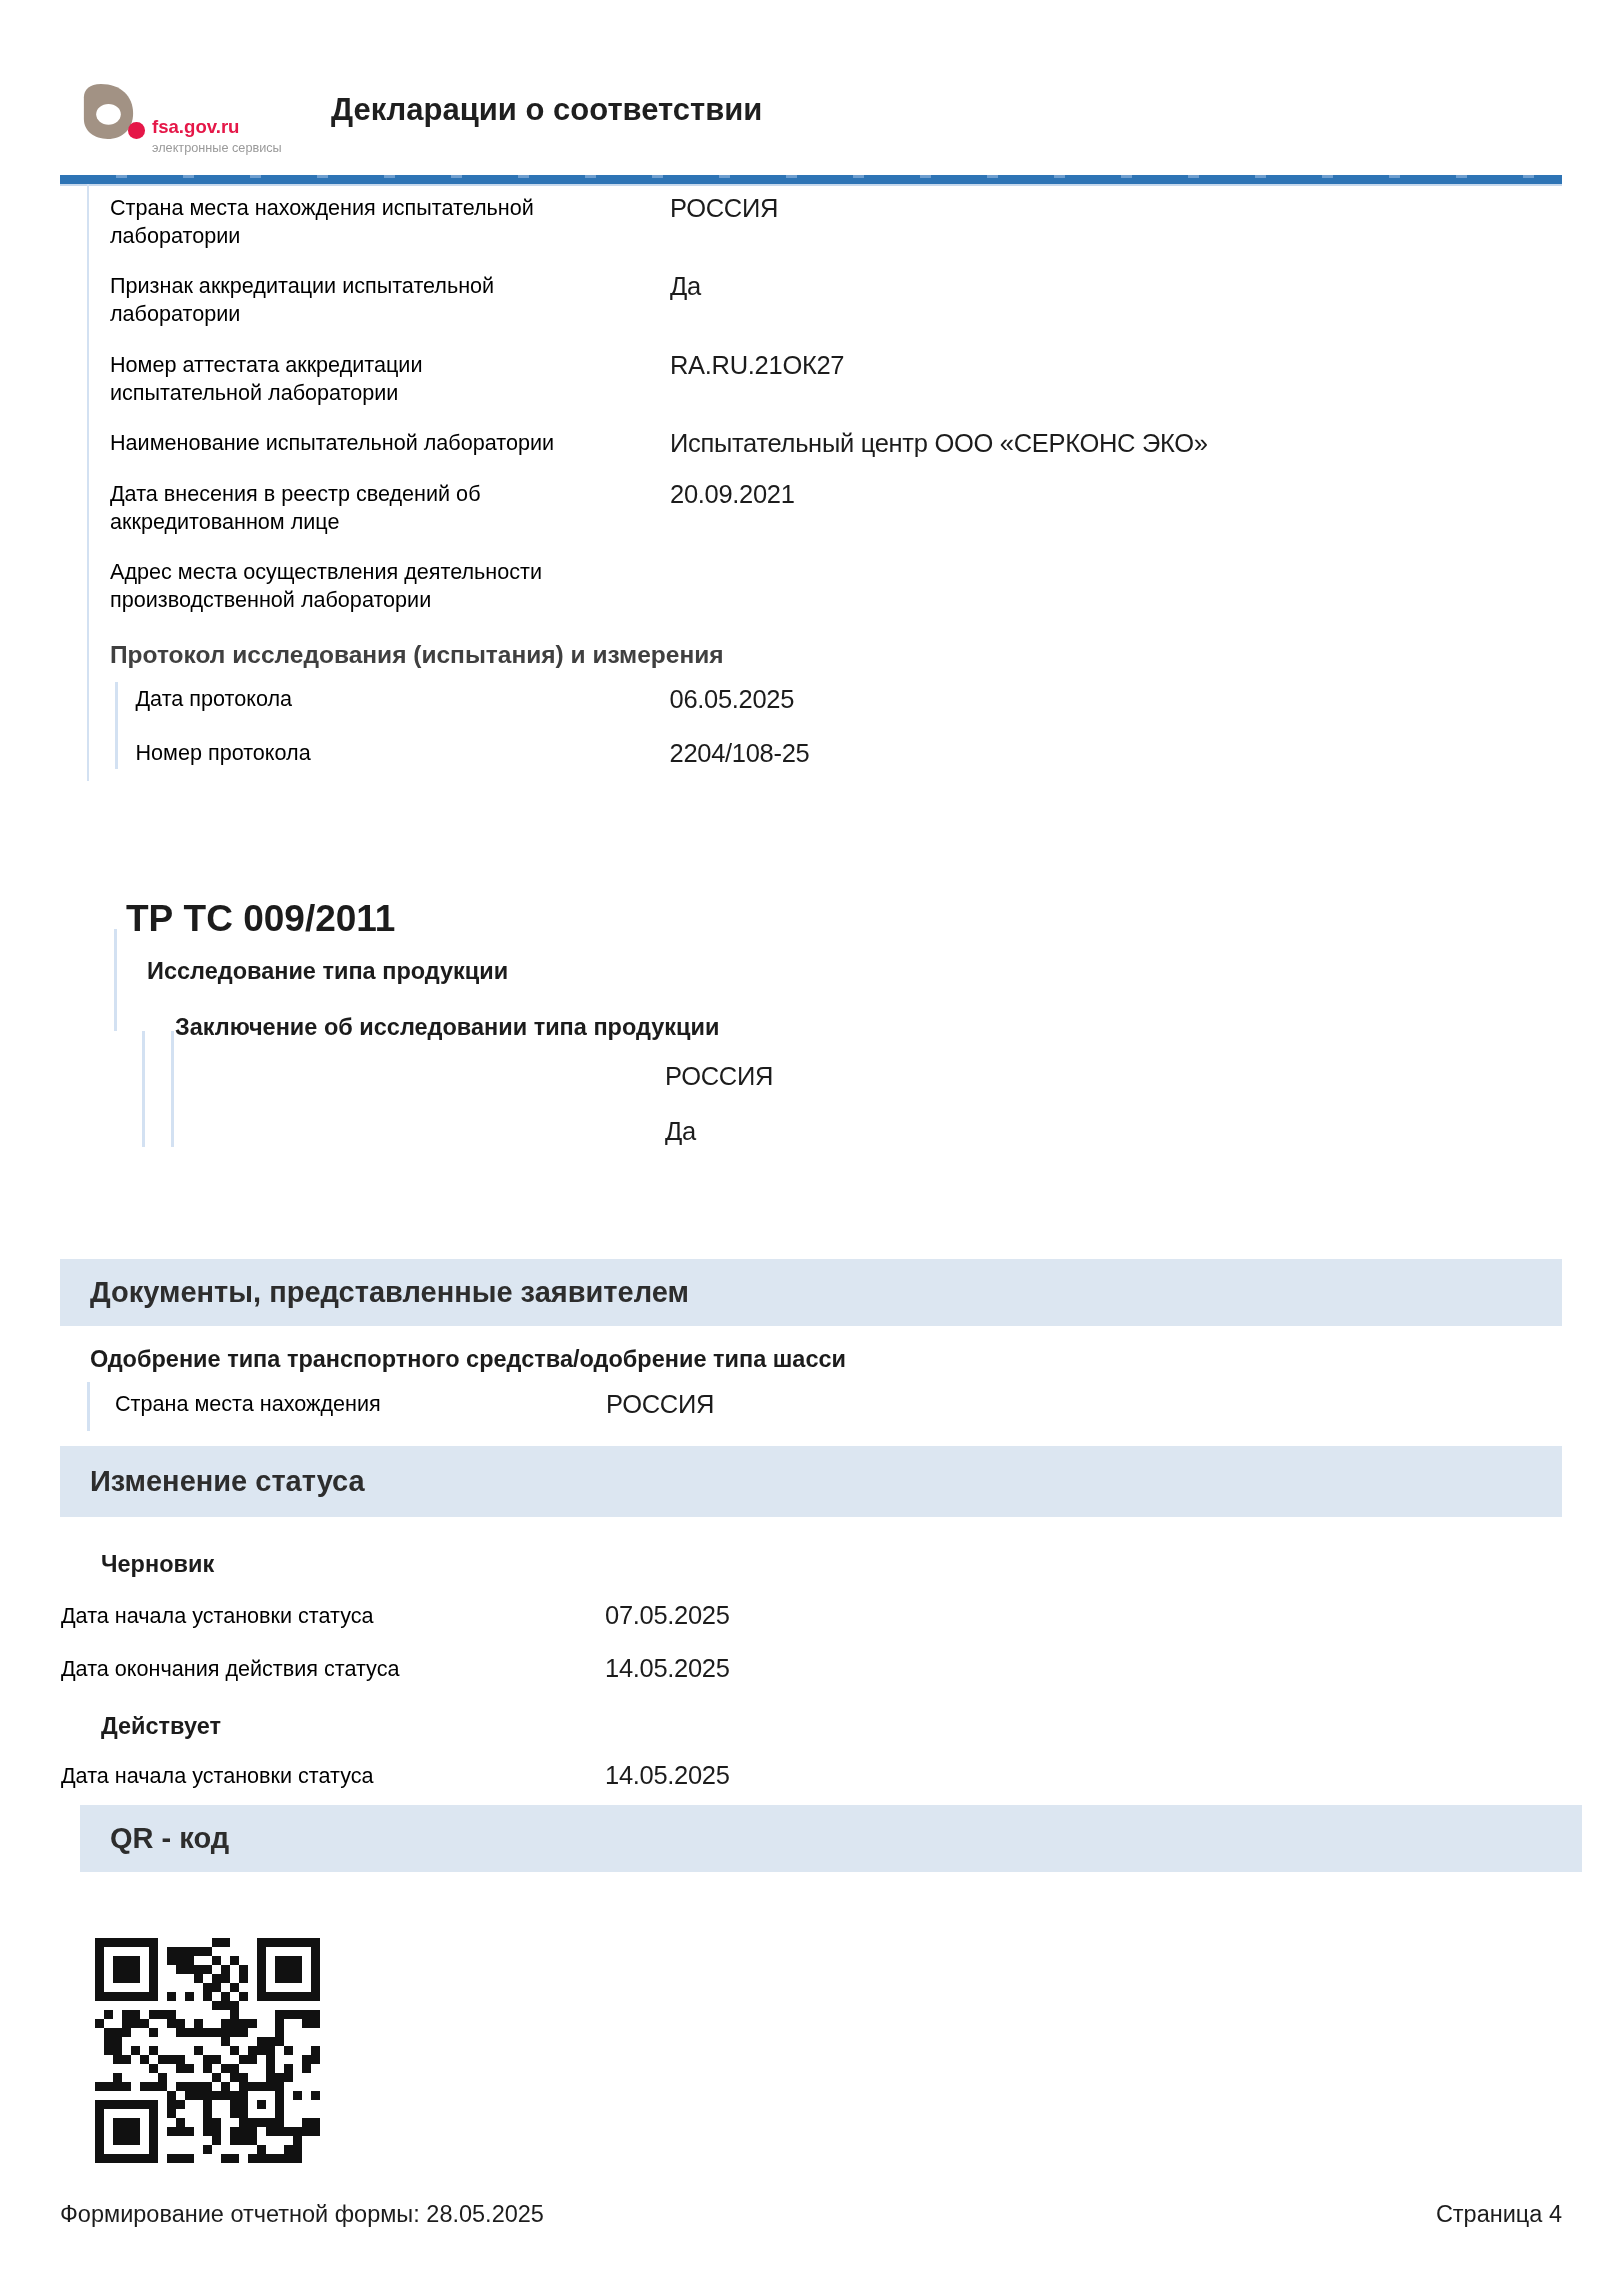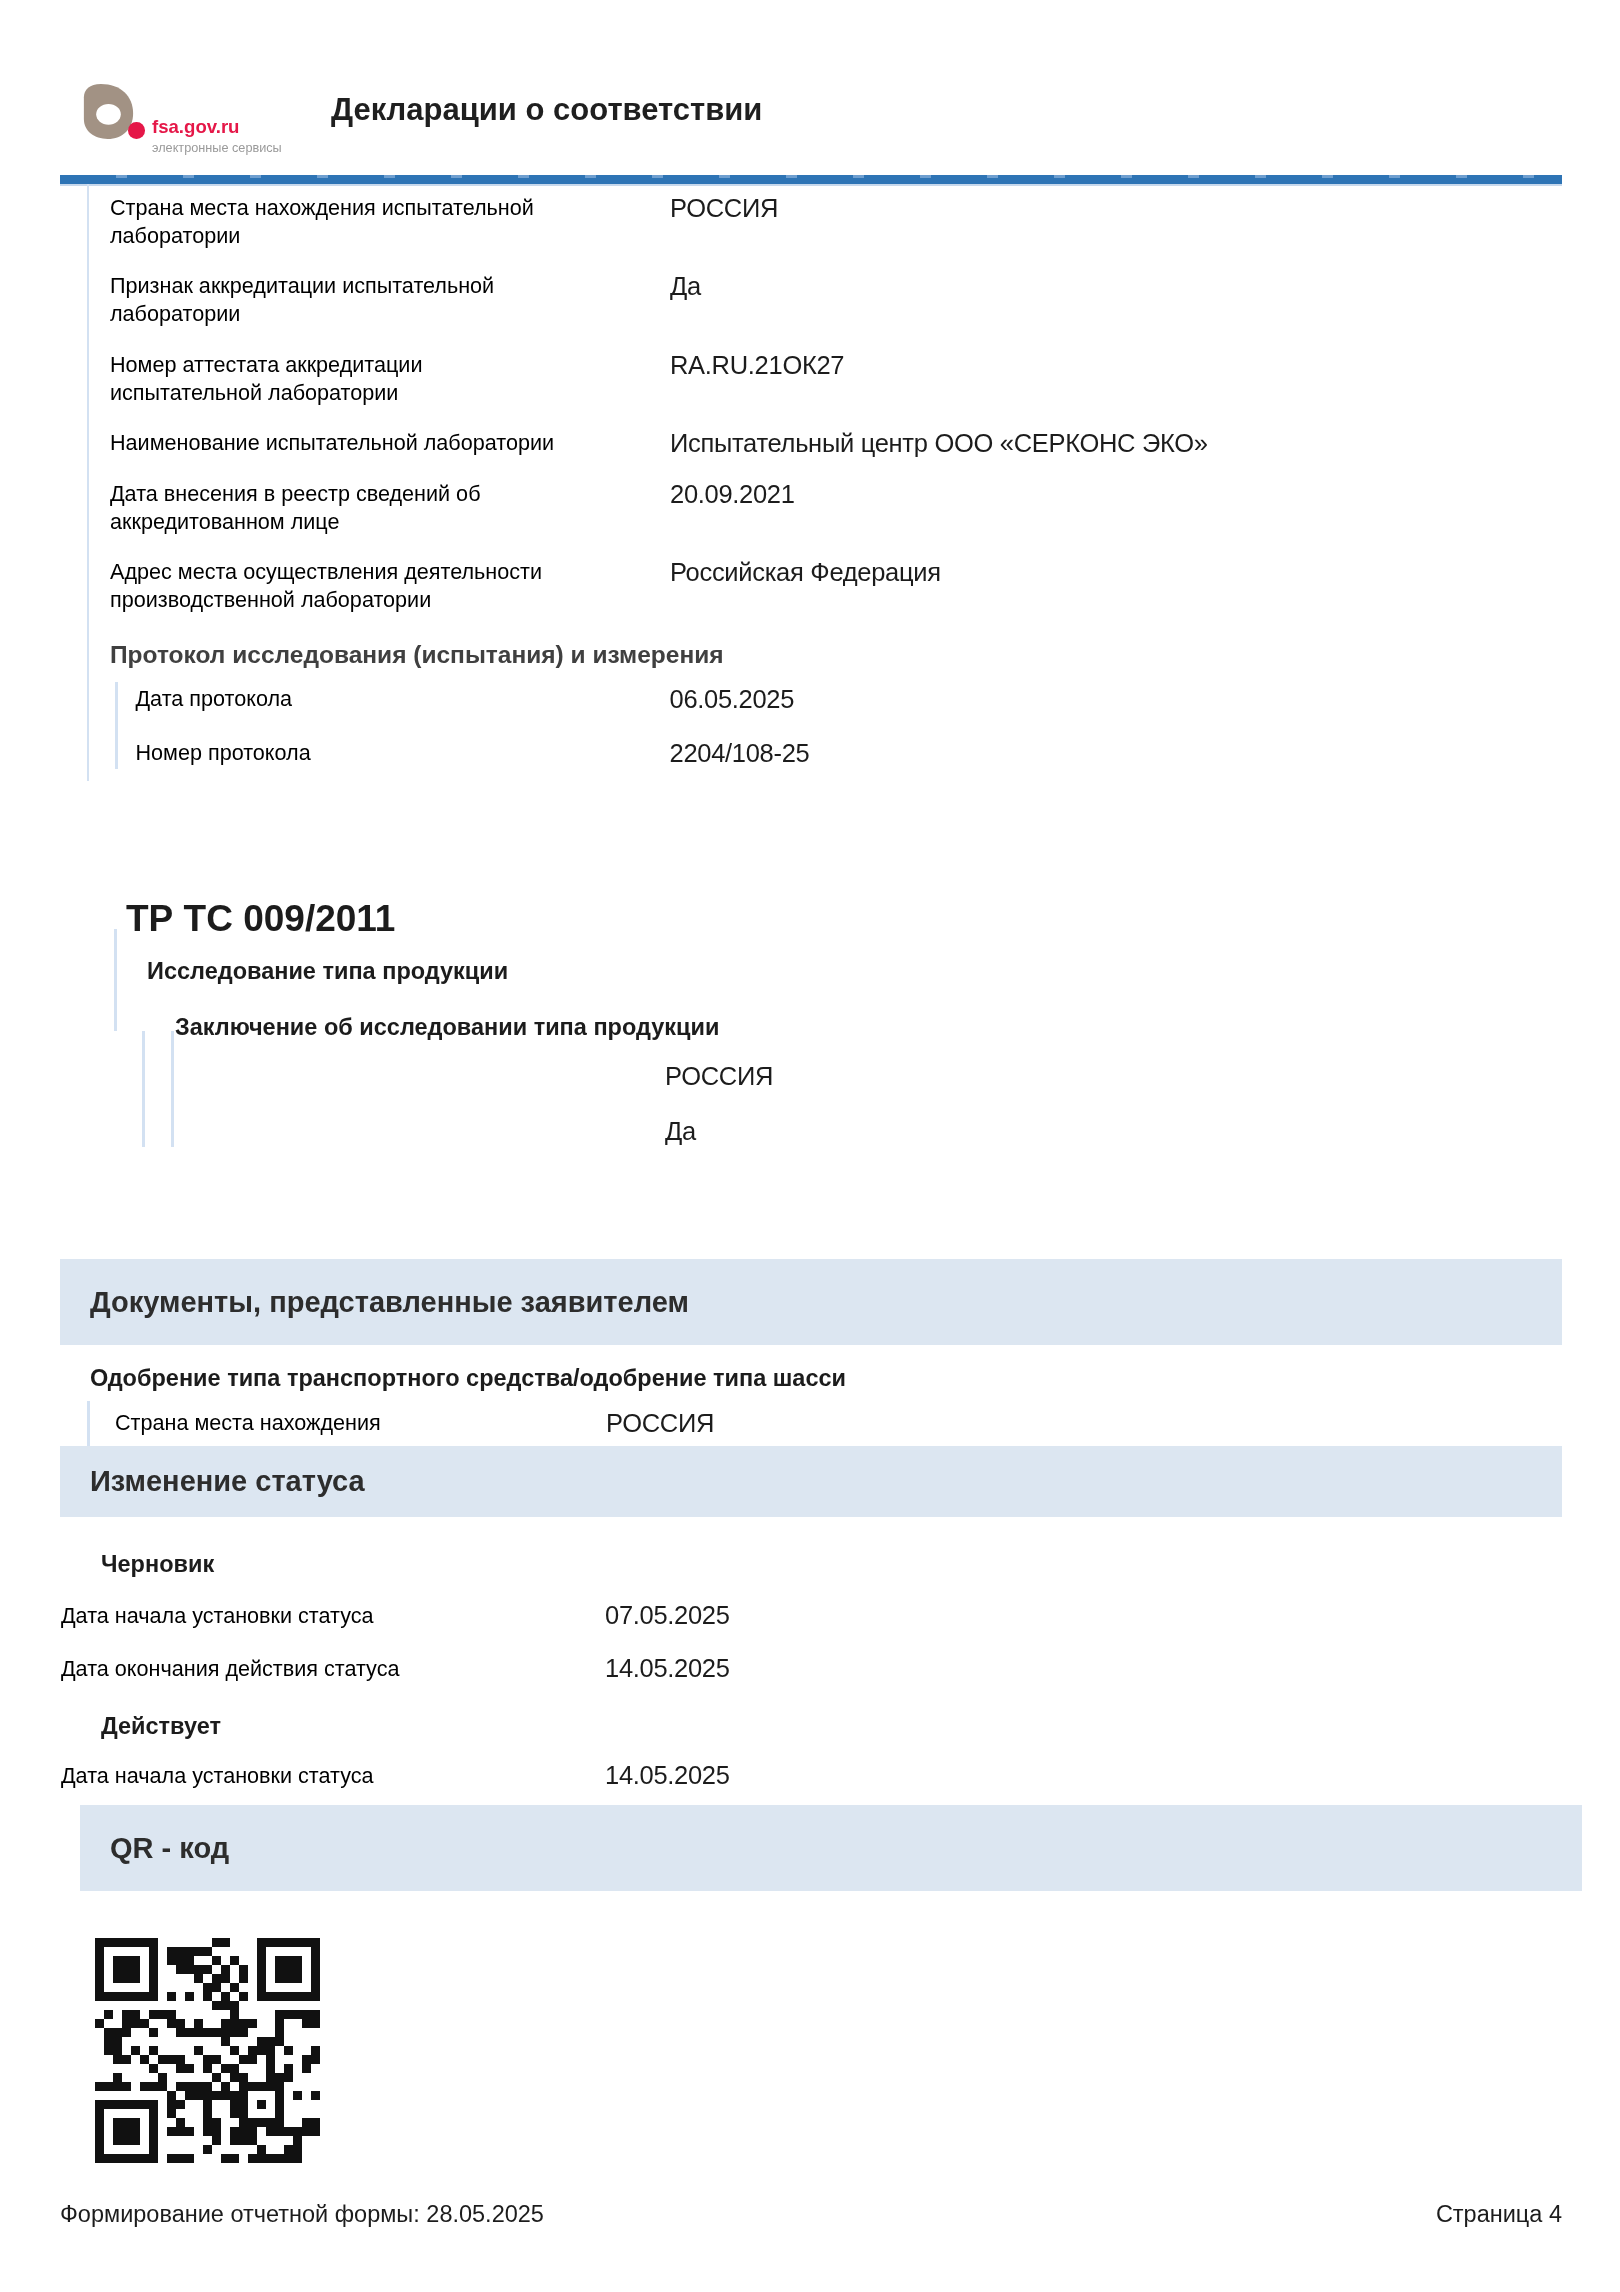--- a/index.html
+++ b/index.html
@@ -40,21 +40,21 @@
   .trts-h{margin:16px;padding-left:50px;font-size:37px;font-weight:bold;line-height:45px;color:#1c1c1c;}
   .trts .vline1{position:absolute;left:54px;top:49px;height:102px;width:2.9px;background:#d3e1f2;}
   .trts .vline2{position:absolute;left:82px;top:151px;height:116px;width:2.9px;background:#d3e1f2;}
   .trts .vline3{position:absolute;left:111px;top:151px;height:116px;width:2.9px;background:#d3e1f2;}
   .trts-sub1{margin-top:5.9px;padding-left:87px;font-size:23.5px;font-weight:bold;line-height:29px;}
   .trts-sub2{margin-top:27.4px;padding-left:115px;font-size:23.5px;font-weight:bold;line-height:29px;}
   .trts-val{padding-left:605px;font-size:25.5px;line-height:29px;letter-spacing:-0.3px;}
   .trts-val.v1{margin-top:19.6px;}
   .trts-val.v2{margin-top:26.5px;}
   
-  .banner{background:#dce6f1;height:86px;display:flex;align-items:center;padding-left:30px;box-sizing:border-box;
+  .banner{background:#dce6f1;height:67px;display:flex;align-items:center;padding-left:30px;box-sizing:border-box;
     font-size:29px;font-weight:bold;color:#2d2d2d;}
   
   .docs{position:absolute;left:60px;top:1259px;width:1502px;}
   .docs-sub{margin-top:18.6px;padding-left:30px;font-size:23.5px;font-weight:bold;line-height:29px;color:#1c1c1c;}
   .docs-row{position:relative;margin-top:16.7px;padding-left:55px;}
   .docs-row .vline{position:absolute;left:27.4px;top:-7.8px;height:49px;width:2.9px;background:#d3e1f2;}
   .docs-row .lbl{width:392px;margin-right:99px;}
   
   .statusSec{position:absolute;left:60px;top:1446px;width:1502px;}
   .statusSec .banner{height:71px;}
@@ -110,21 +110,20 @@
       <div class="lv">
         <div class="lbl">Наименование испытательной лаборатории</div>
         <div class="val">Испытательный центр ООО «СЕРКОНС ЭКО»</div>
       </div>
       <div class="lv">
         <div class="lbl">Дата внесения в реестр сведений об аккредитованном лице</div>
         <div class="val">20.09.2021</div>
       </div>
       <div class="lv">
         <div class="lbl">Адрес места осуществления деятельности производственной лаборатории</div>
-        <div class="val">Российская Федерация</div>
       </div>
 
       <div class="protocol-heading">Протокол исследования (испытания) и измерения</div>
       <div class="protocol">
         <div class="vline"></div>
         <div class="lv">
           <div class="lbl">Дата протокола</div>
           <div class="val">06.05.2025</div>
         </div>
         <div class="lv">

